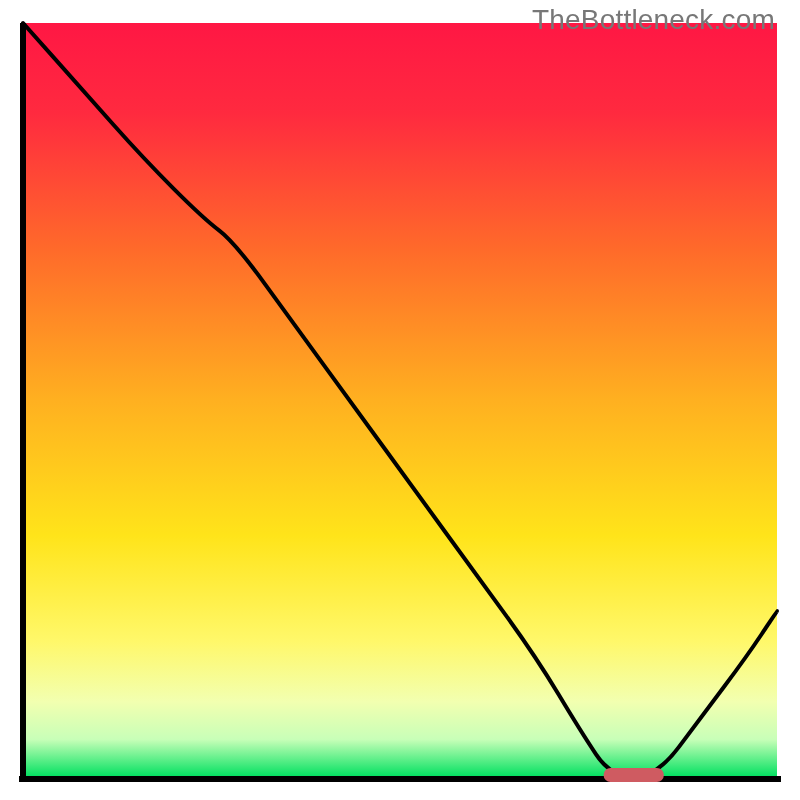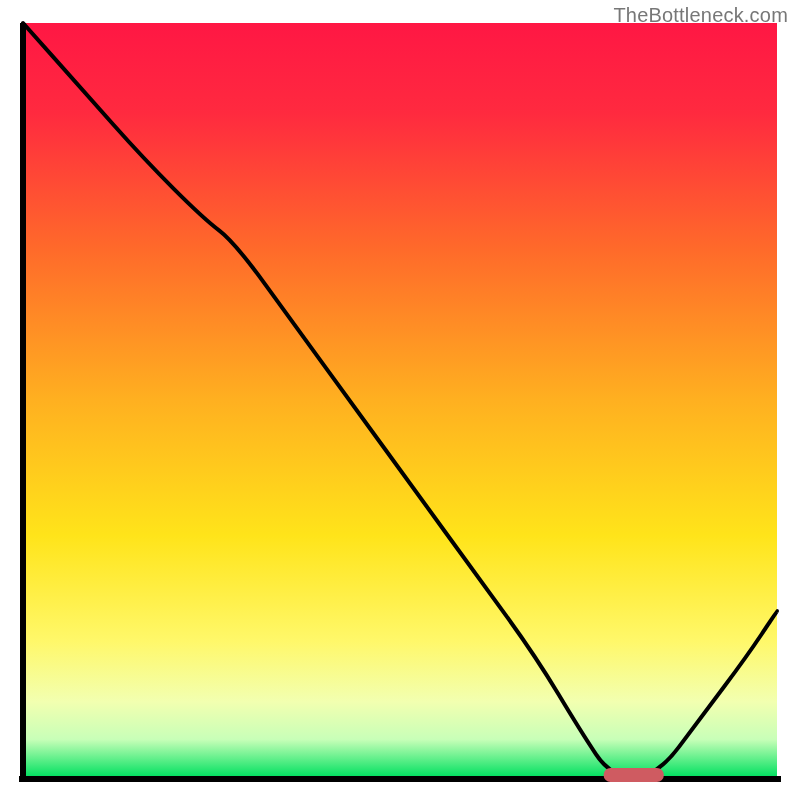--- a/index.html
+++ b/index.html
@@ -12,23 +12,23 @@
     overflow: hidden;
   }
   .canvas {
     position: relative;
     width: 800px;
     height: 800px;
   }
   .watermark {
     position: absolute;
     top: 4px;
-    right: 12px;
+    right: 25px;
     color: #777;
-    font-size: 20px;
+    font-size: 28px;
     font-weight: 500;
     letter-spacing: 0.2px;
   }
   svg {
     display: block;
   }
 </style>
 </head>
 <body>
 

